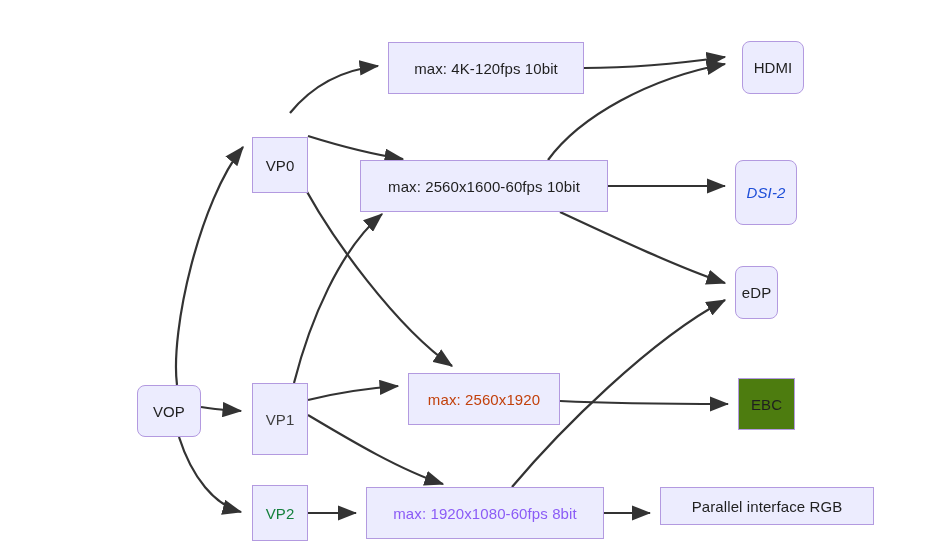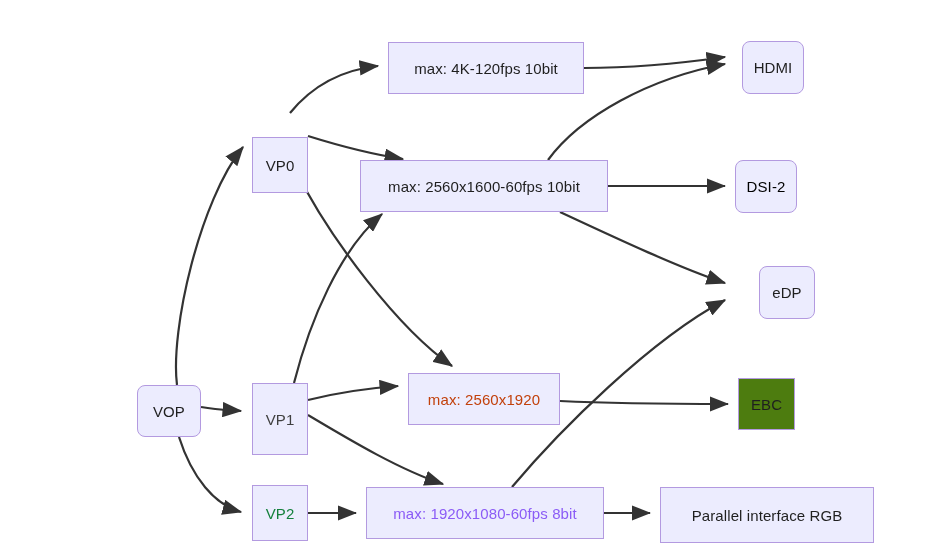--- a/index.html
+++ b/index.html
@@ -109,26 +109,26 @@
       </div>
       <div class="node square" style="left: 408px; top: 373px; width: 152px; height: 52px; background: rgb(236, 236, 254); border-color: rgb(179, 154, 224); color: #c2410c;">
         <span class="node-label">max: 2560x1920</span>
       </div>
       <div class="node square" style="left: 366px; top: 487px; width: 238px; height: 52px; background: rgb(236, 236, 254); border-color: rgb(179, 154, 224); color: #8b5cf6;">
         <span class="node-label">max: 1920x1080-60fps 8bit</span>
       </div>
       <div class="node rounded" style="left: 735px; top: 41px; width: 62px; height: 53px; background: rgb(236, 236, 254); border-color: rgb(179, 154, 224); color: rgb(31, 31, 31); margin-left: 7px;">
         <span class="node-label">HDMI</span>
       </div>
-      <div class="node rounded" style="left: 735px; top: 160px; width: 62px; height: 53px; background: rgb(236, 236, 254); border-color: rgb(179, 154, 224); color: #000000;">
+      <div class="node rounded" style="left: 735px; top: 160px; width: 62px; height: 65px; background: rgb(236, 236, 254); border-color: rgb(179, 154, 224); color: #1d4ed8; font-style: italic;">
         <span class="node-label">DSI-2</span>
       </div>
-      <div class="node rounded" style="left: 759px; top: 266px; width: 56px; height: 53px; background: rgb(236, 236, 254); border-color: rgb(179, 154, 224); color: rgb(31, 31, 31);">
+      <div class="node rounded" style="left: 735px; top: 266px; width: 43px; height: 53px; background: rgb(236, 236, 254); border-color: rgb(179, 154, 224); color: rgb(31, 31, 31);">
         <span class="node-label">eDP</span>
       </div>
       <div class="node square" style="left: 738px; top: 378px; width: 57px; height: 52px; background: #4d7c0f; border-color: rgb(179, 154, 224); color: rgb(31, 31, 31);">
         <span class="node-label">EBC</span>
       </div>
-      <div class="node square" style="left: 660px; top: 487px; width: 214px; height: 56px; background: rgb(236, 236, 254); border-color: rgb(179, 154, 224); color: rgb(31, 31, 31);">
+      <div class="node square" style="left: 660px; top: 487px; width: 214px; height: 38px; background: rgb(236, 236, 254); border-color: rgb(179, 154, 224); color: rgb(31, 31, 31);">
         <span class="node-label">Parallel interface RGB</span>
       </div>
     </div>
 </div>
 
 </body></html>

